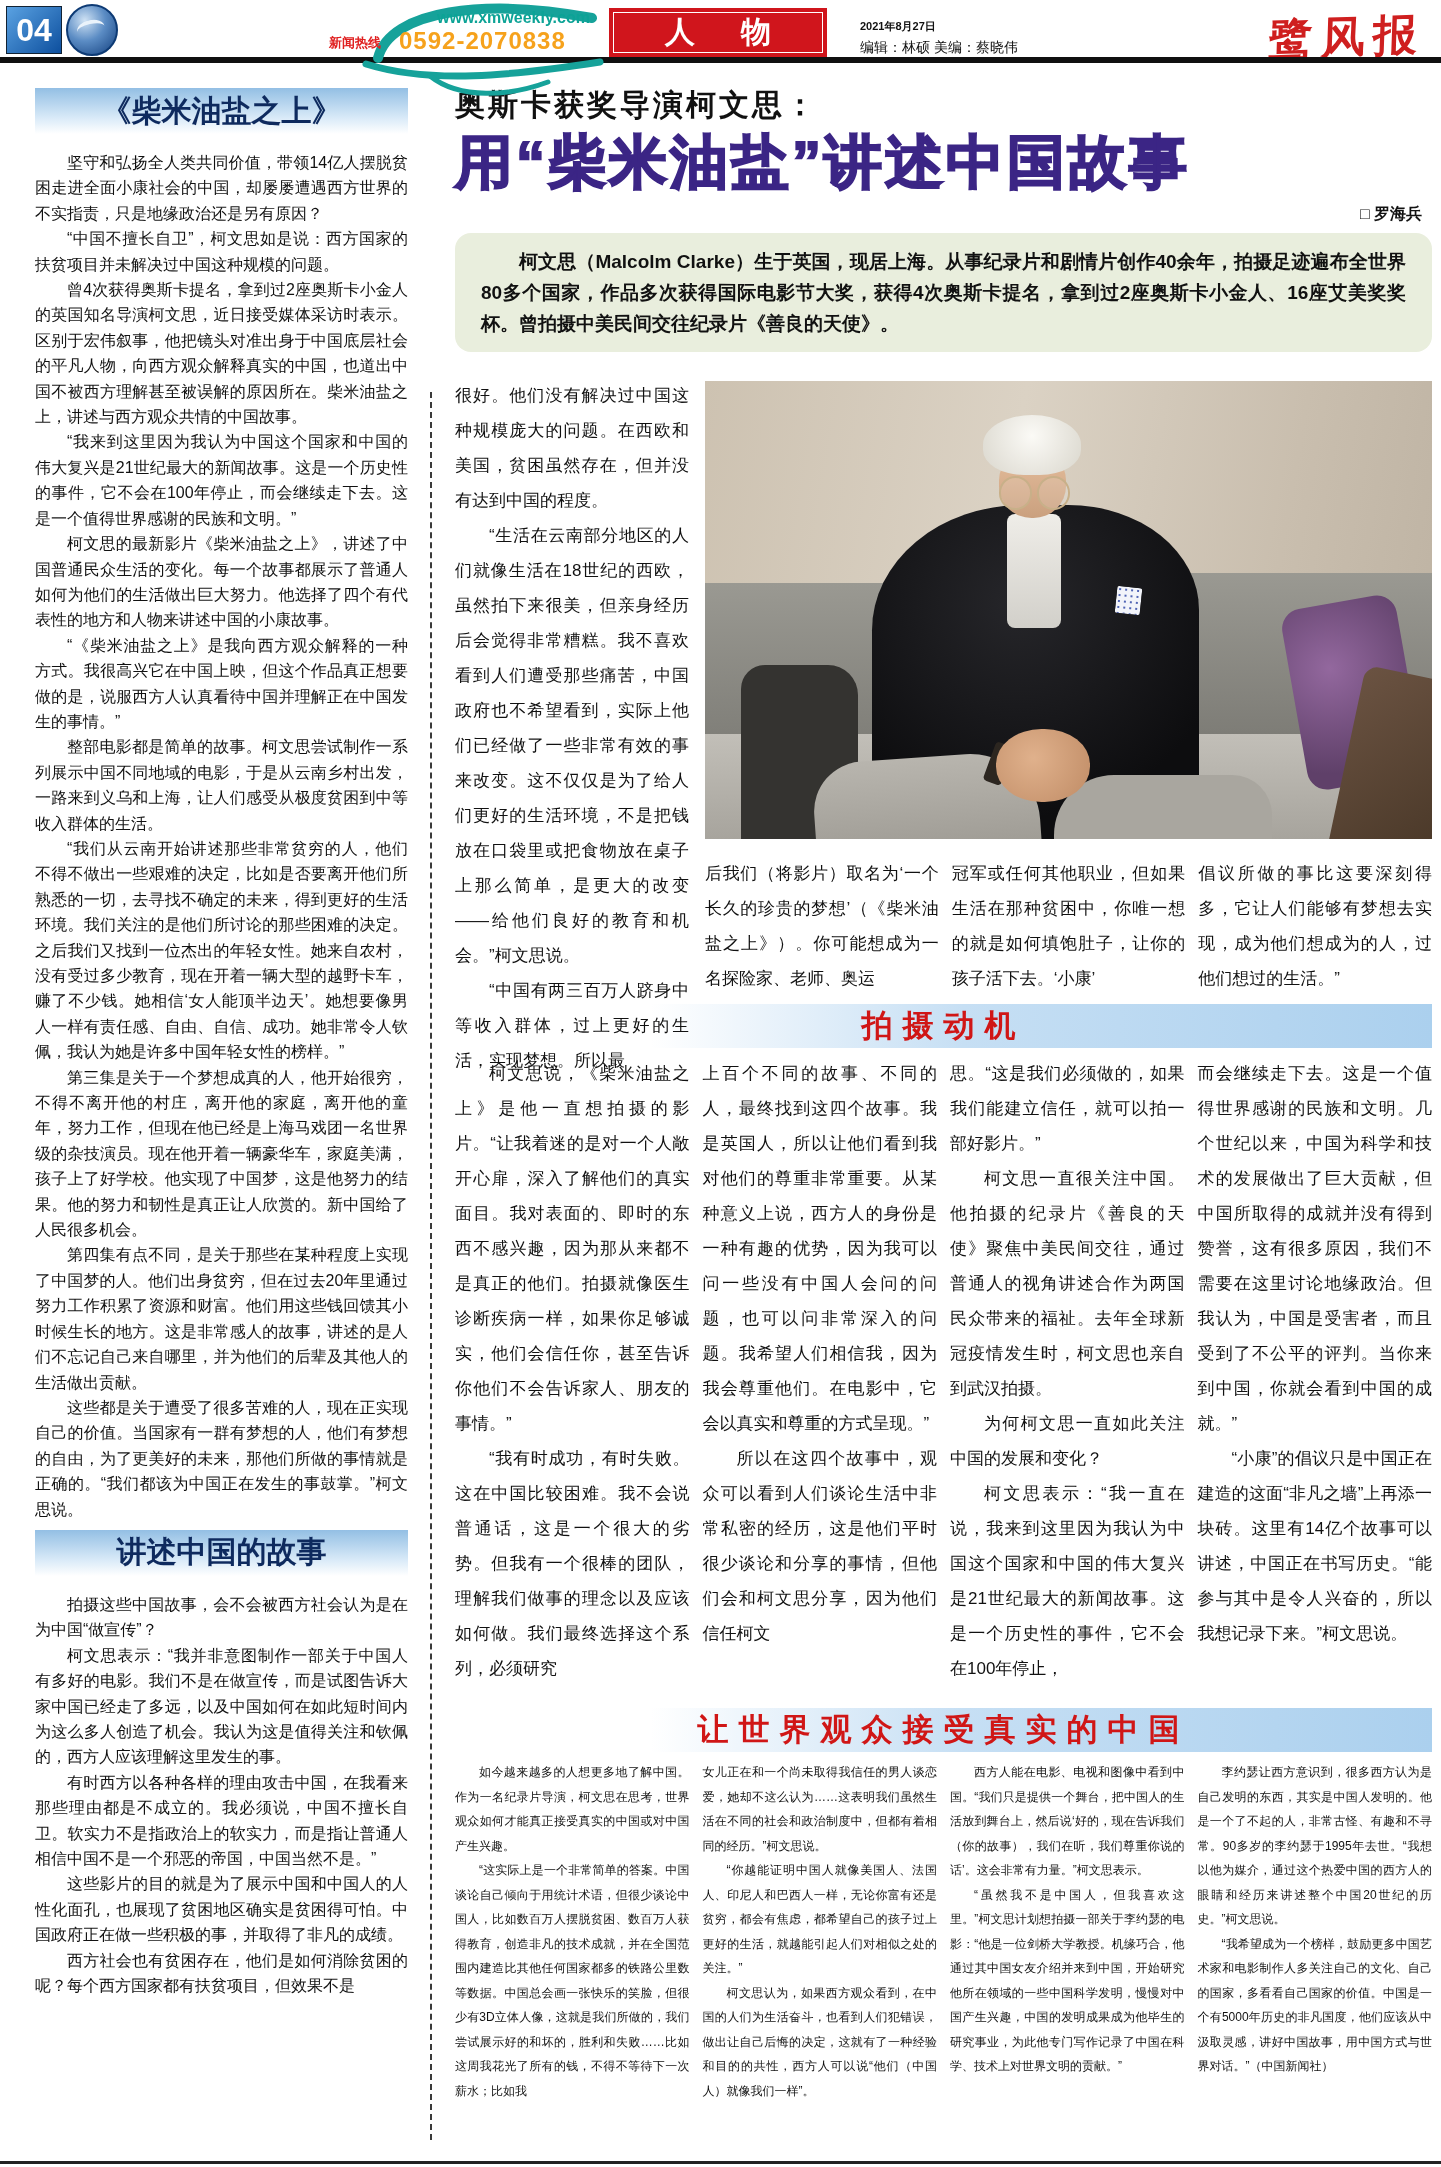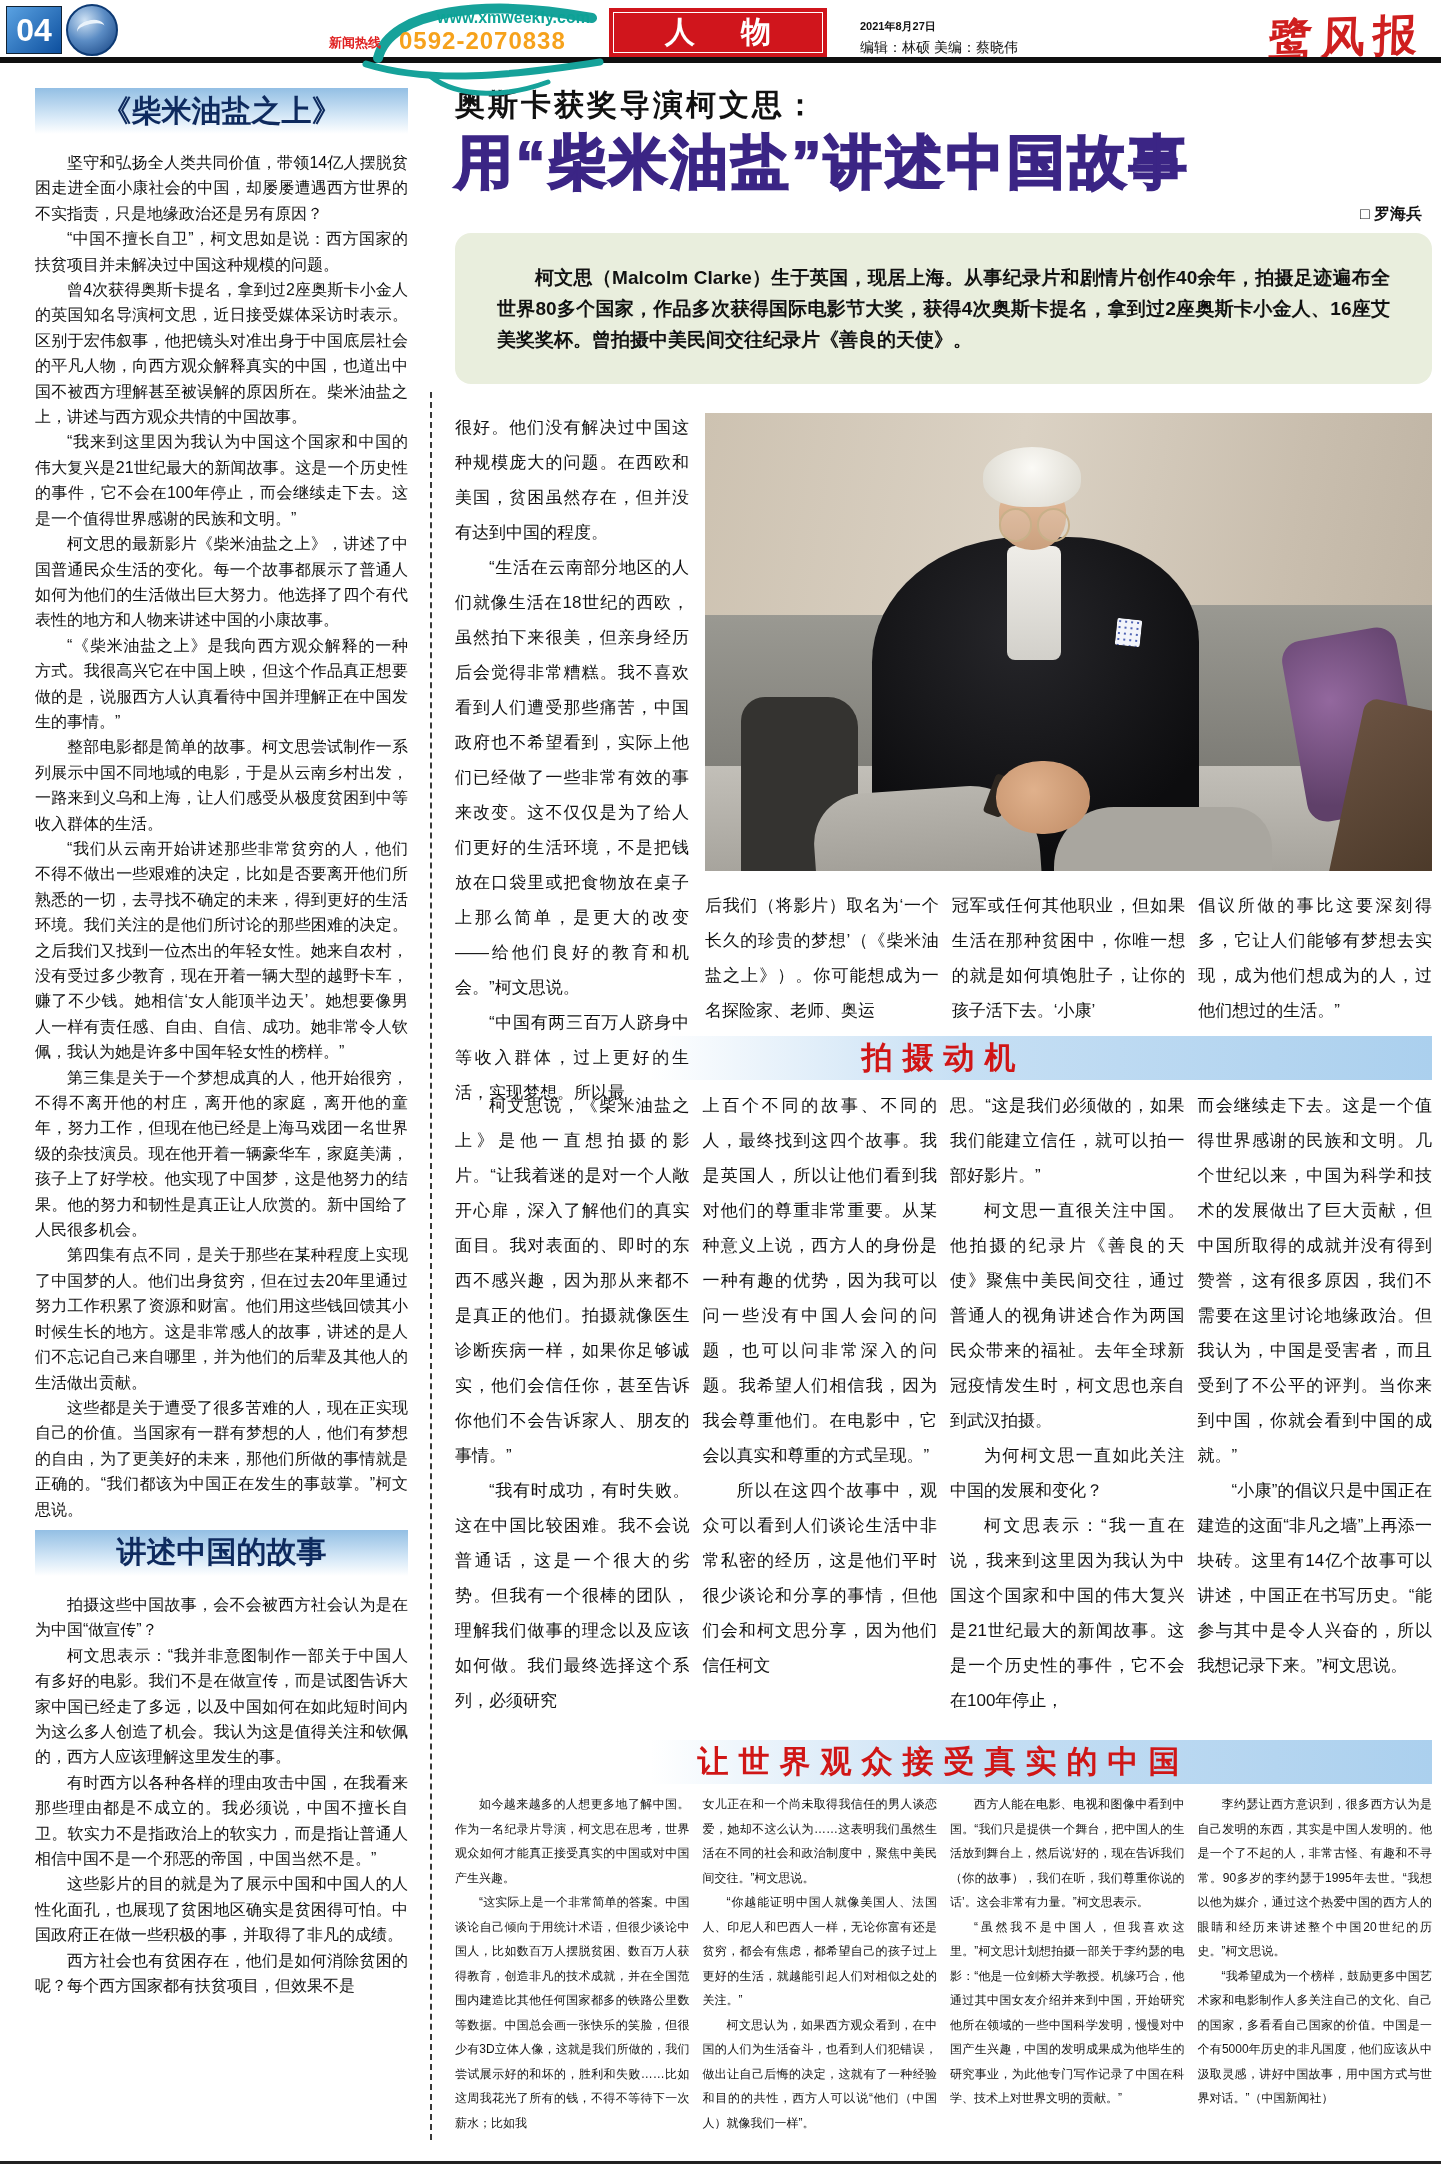--- a/index.html
+++ b/index.html
@@ -41,21 +41,21 @@
 
   .divider{position:absolute;left:430px;top:392px;height:1748px;border-left:2px dashed #3a3a3a;}
 
   
   .main{position:absolute;left:455px;top:88px;width:977px;}
   .kicker{font-size:30px;font-weight:bold;letter-spacing:3px;line-height:34px;}
   .headline{margin:8px 0 0 0;font-size:58px;line-height:64px;font-weight:bold;letter-spacing:3px;
     -webkit-text-stroke:2px currentColor;white-space:nowrap;}
   .byline{text-align:right;font-size:16px;font-weight:bold;margin:10px 10px 8px 0;}
   .intro{border-radius:16px;padding:13px 26px;margin-top:6px;}
-  .intro p{margin:16px;font-size:19px;font-weight:bold;line-height:31px;text-align:justify;text-indent:2em;}
+  .intro p{margin:0;font-size:19px;font-weight:bold;line-height:31px;text-align:justify;text-indent:2em;}
 
   .mid{position:relative;height:620px;margin-top:26px;}
   .colnarrow{position:absolute;left:0;top:0;width:234px;}
   .bodycol p{margin:0;font-size:17px;line-height:35px;text-align:justify;text-indent:2em;}
   .bodycol p.cont{text-indent:0;}
   .below{position:absolute;left:250px;top:478px;width:727px;display:flex;gap:13px;}
   .below>div{flex:1 1 0;min-width:0;}
 
   .rubric{height:44px;margin-top:6px;display:flex;align-items:center;justify-content:center;
     background:linear-gradient(90deg,#ffffff 0%,#ffffff 20%,#c6dff4 52%,#abd0ee 100%);
@@ -219,21 +219,21 @@
         </div>
     </div>
 
     <div class="rubric r2" style="color:#d01616">让世界观众接受真实的中国</div>
     <div class="cols4 bodycol sec-real">
       <div>
           <p>如今越来越多的人想更多地了解中国。作为一名纪录片导演，柯文思在思考，世界观众如何才能真正接受真实的中国或对中国产生兴趣。</p>
           <p>“这实际上是一个非常简单的答案。中国谈论自己倾向于用统计术语，但很少谈论中国人，比如数百万人摆脱贫困、数百万人获得教育，创造非凡的技术成就，并在全国范围内建造比其他任何国家都多的铁路公里数等数据。中国总会画一张快乐的笑脸，但很少有3D立体人像，这就是我们所做的，我们尝试展示好的和坏的，胜利和失败……比如这周我花光了所有的钱，不得不等待下一次薪水；比如我</p>
         </div>
       <div>
-          <p class="cont">女儿正在和一个尚未取得我信任的男人谈恋爱，她却不这么认为……这表明我们虽然生活在不同的社会和政治制度中，聚焦中美民间交往。”柯文思说。</p>
+          <p class="cont">女儿正在和一个尚未取得我信任的男人谈恋爱，她却不这么认为……这表明我们虽然生活在不同的社会和政治制度中，但都有着相同的经历。”柯文思说。</p>
           <p>“你越能证明中国人就像美国人、法国人、印尼人和巴西人一样，无论你富有还是贫穷，都会有焦虑，都希望自己的孩子过上更好的生活，就越能引起人们对相似之处的关注。”</p>
           <p>柯文思认为，如果西方观众看到，在中国的人们为生活奋斗，也看到人们犯错误，做出让自己后悔的决定，这就有了一种经验和目的的共性，西方人可以说“他们（中国人）就像我们一样”。</p>
         </div>
       <div>
           <p>西方人能在电影、电视和图像中看到中国。“我们只是提供一个舞台，把中国人的生活放到舞台上，然后说‘好的，现在告诉我们（你的故事），我们在听，我们尊重你说的话’。这会非常有力量。”柯文思表示。</p>
           <p>“虽然我不是中国人，但我喜欢这里。”柯文思计划想拍摄一部关于李约瑟的电影：“他是一位剑桥大学教授。机缘巧合，他通过其中国女友介绍并来到中国，开始研究他所在领域的一些中国科学发明，慢慢对中国产生兴趣，中国的发明成果成为他毕生的研究事业，为此他专门写作记录了中国在科学、技术上对世界文明的贡献。”</p>
         </div>
       <div>
           <p>李约瑟让西方意识到，很多西方认为是自己发明的东西，其实是中国人发明的。他是一个了不起的人，非常古怪、有趣和不寻常。90多岁的李约瑟于1995年去世。“我想以他为媒介，通过这个热爱中国的西方人的眼睛和经历来讲述整个中国20世纪的历史。”柯文思说。</p>
           <p>“我希望成为一个榜样，鼓励更多中国艺术家和电影制作人多关注自己的文化、自己的国家，多看看自己国家的价值。中国是一个有5000年历史的非凡国度，他们应该从中汲取灵感，讲好中国故事，用中国方式与世界对话。”（中国新闻社）</p>

